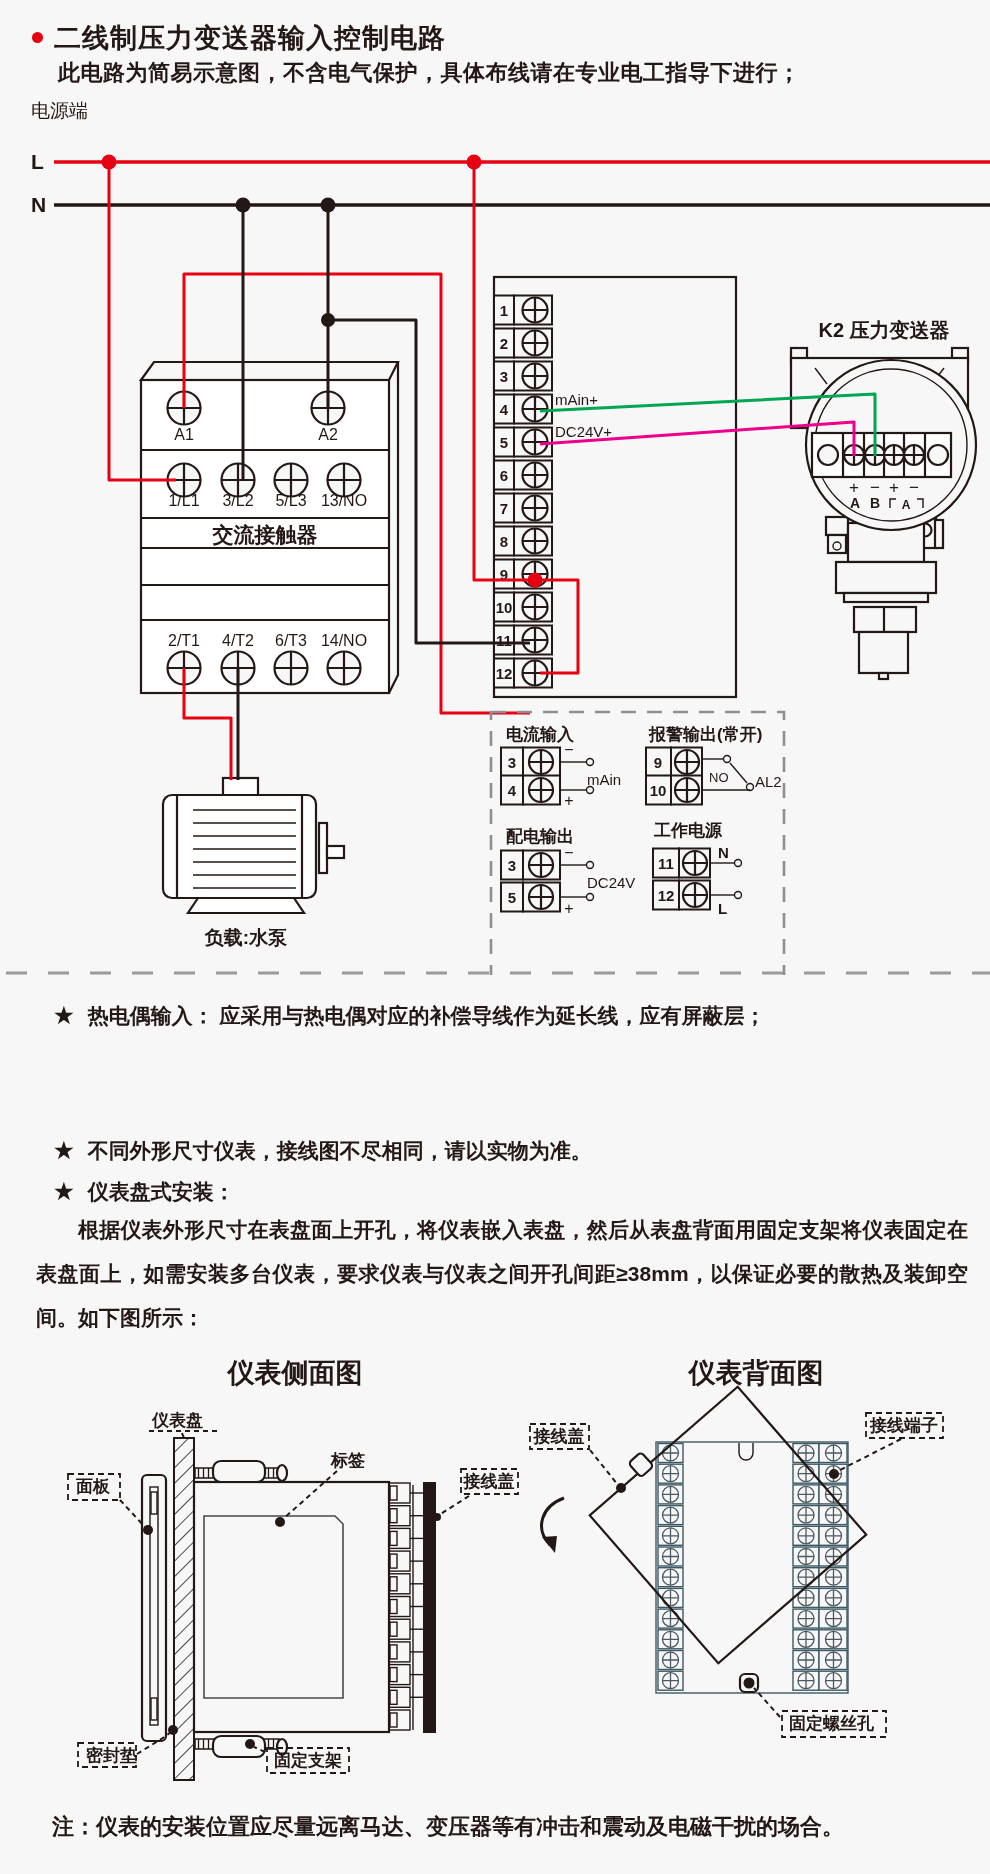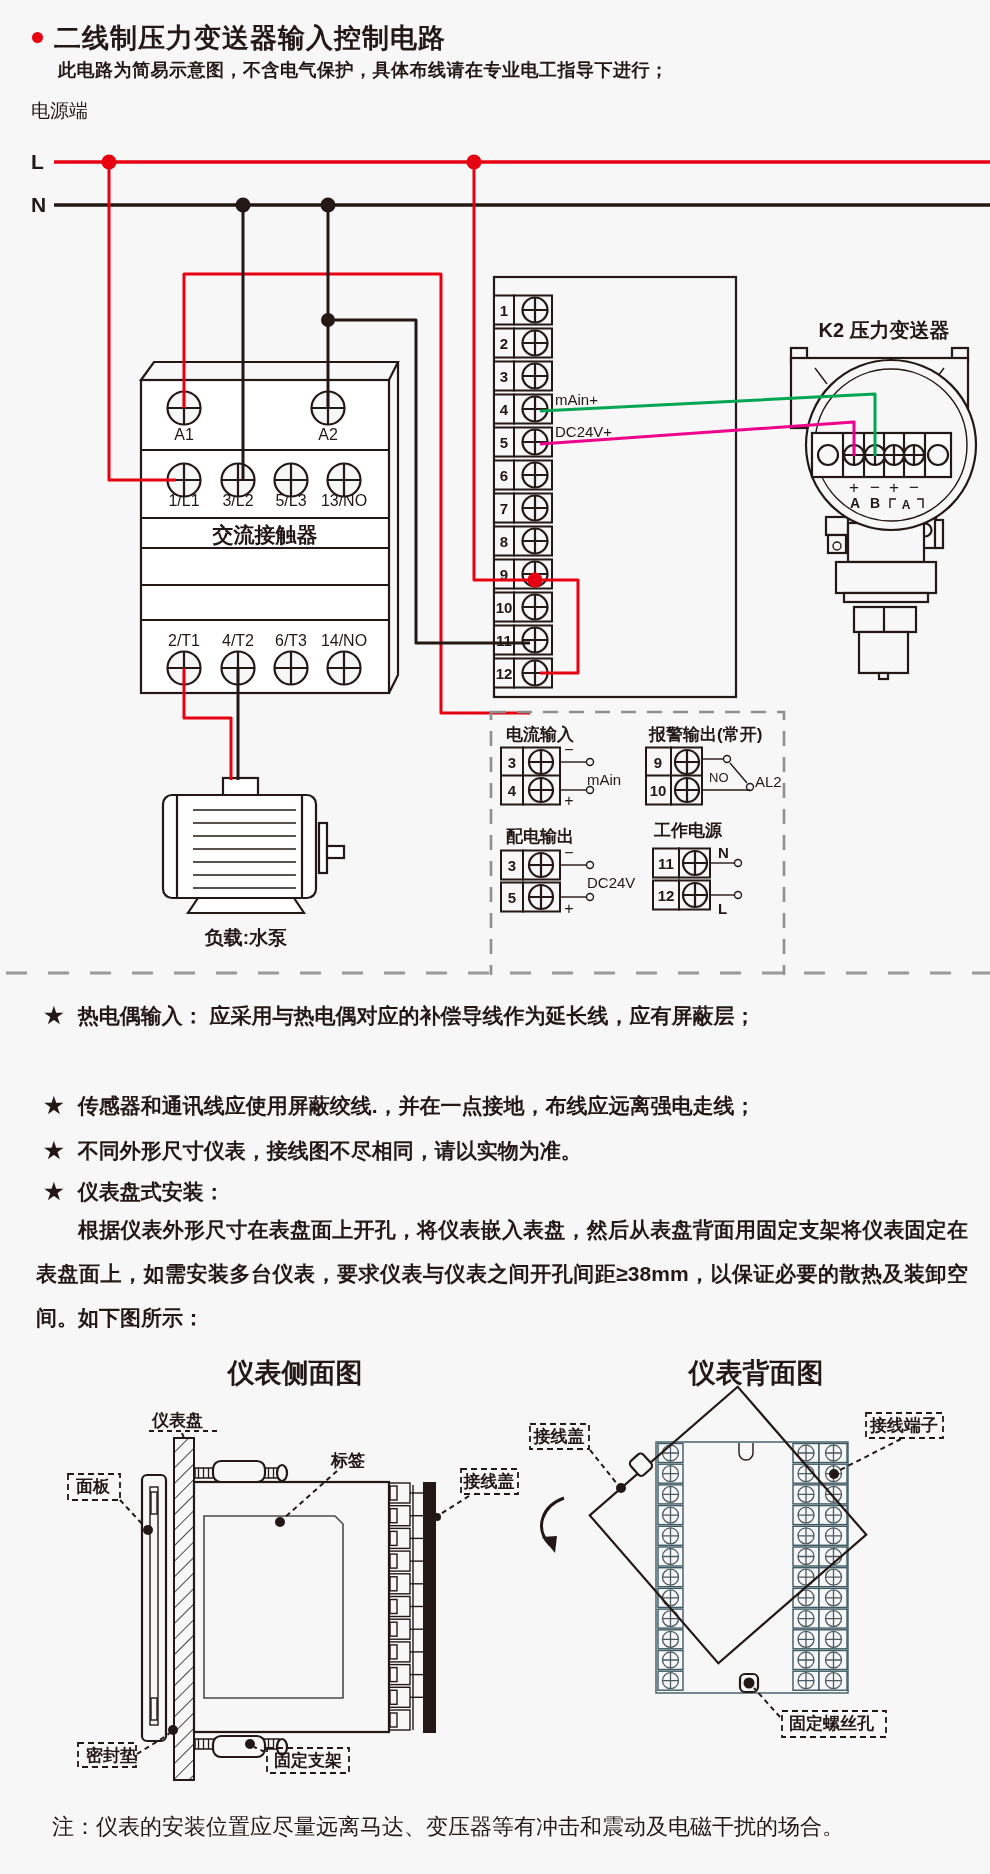--- a/index.html
+++ b/index.html
@@ -1,27 +1,27 @@
 <!DOCTYPE html>
 <html><head>
 <meta charset="utf-8">
 <style>
   html,body{margin:0;padding:0;background:#f7f7f7;}
   .page{position:relative;width:990px;height:1874px;background:#f7f7f7;overflow:hidden;
         font-family:"Liberation Sans",sans-serif;color:#231815;margin-left:6px;}
   .abs{position:absolute;}
   .title{font-size:27px;font-weight:bold;letter-spacing:1px;}
-  .subtitle{font-size:18px;font-weight:bold;letter-spacing:0.5px;}
+  .subtitle{font-size:22px;font-weight:bold;letter-spacing:0.5px;}
   .bullet{width:11px;height:11px;border-radius:50%;background:#e60012;}
   .pwr-label{font-size:19px;font-weight:normal;}
-  .star-item{position:absolute;left:38px;font-size:21px;font-weight:bold;white-space:nowrap;text-align:center;}
+  .star-item{position:absolute;left:48px;font-size:21px;font-weight:bold;white-space:nowrap;text-align:center;}
   .star-item .star{margin-right:14px;font-size:22px;}
   .para{position:absolute;left:30px;width:932px;font-size:21px;font-weight:bold;
         line-height:44px;text-indent:2em;text-align:justify;}
-  .footnote{position:absolute;left:46px;font-size:22px;font-weight:normal;white-space:nowrap;text-align:center;}
+  .footnote{position:absolute;left:46px;font-size:22px;font-weight:bold;white-space:nowrap;text-align:center;}
   svg{position:absolute;left:0;}
   svg text{font-family:"Liberation Sans",sans-serif;fill:#231815;}
   .ftitle{font-family:"Liberation Serif",serif;font-size:27px;font-weight:bold;}
   .ln{stroke:#231815;stroke-width:2.2;fill:none;}
   .thin{stroke:#231815;stroke-width:1.4;fill:none;}
   .bx{fill:#f7f7f7;stroke:#231815;stroke-width:2.2;}
   .bxw{fill:#ffffff;stroke:#231815;stroke-width:2.2;}
   .wr{fill:none;stroke-width:3;stroke-linejoin:round;}
   .wred{stroke:#e60012;}
   .wgrn{stroke:#00a651;}
@@ -322,21 +322,20 @@
       <use href="#scrS" x="689" y="765"></use>
       <line class="thin" x1="704" y1="765" x2="728" y2="765"></line>
         <circle class="thin" cx="732" cy="765" r="3.5"></circle>
       <text x="712" y="784" font-size="15" font-weight="bold">L</text>
     </g>
 
     <line x1="0" y1="843" x2="990" y2="843" stroke="#9a9a9a" stroke-width="3" stroke-dasharray="21 21"></line>
   </svg>
 
   <div class="star-item" style="top:1002px;"><span class="star">★</span><span>热电偶输入： 应采用与热电偶对应的补偿导线作为延长线，应有屏蔽层；</span></div>
-  <div class="star-item" style="top:1092px;"><span class="star">★</span><span>传感器和通讯线应使用屏蔽绞线.，并在一点接地，布线应远离强电走线；</span></div>
   <div class="star-item" style="top:1137px;"><span class="star">★</span><span>不同外形尺寸仪表，接线图不尽相同，请以实物为准。</span></div>
   <div class="star-item" style="top:1178px;"><span class="star">★</span><span>仪表盘式安装：</span></div>
   <div class="para" style="top:1208px;">根据仪表外形尺寸在表盘面上开孔，将仪表嵌入表盘，然后从表盘背面用固定支架将仪表固定在表盘面上，如需安装多台仪表，要求仪表与仪表之间开孔间距≥38mm，以保证必要的散热及装卸空间。如下图所示：</div>
 
   <svg class="abs" style="top:1340px;" width="990" height="460" viewBox="0 0 990 460">
     <defs>
       <pattern id="hatch" width="11" height="11" patternUnits="userSpaceOnUse" patternTransform="rotate(45)">
         <line x1="0" y1="0" x2="0" y2="11" stroke="#231815" stroke-width="1.6"></line>
       </pattern>
       <g id="scrB">

